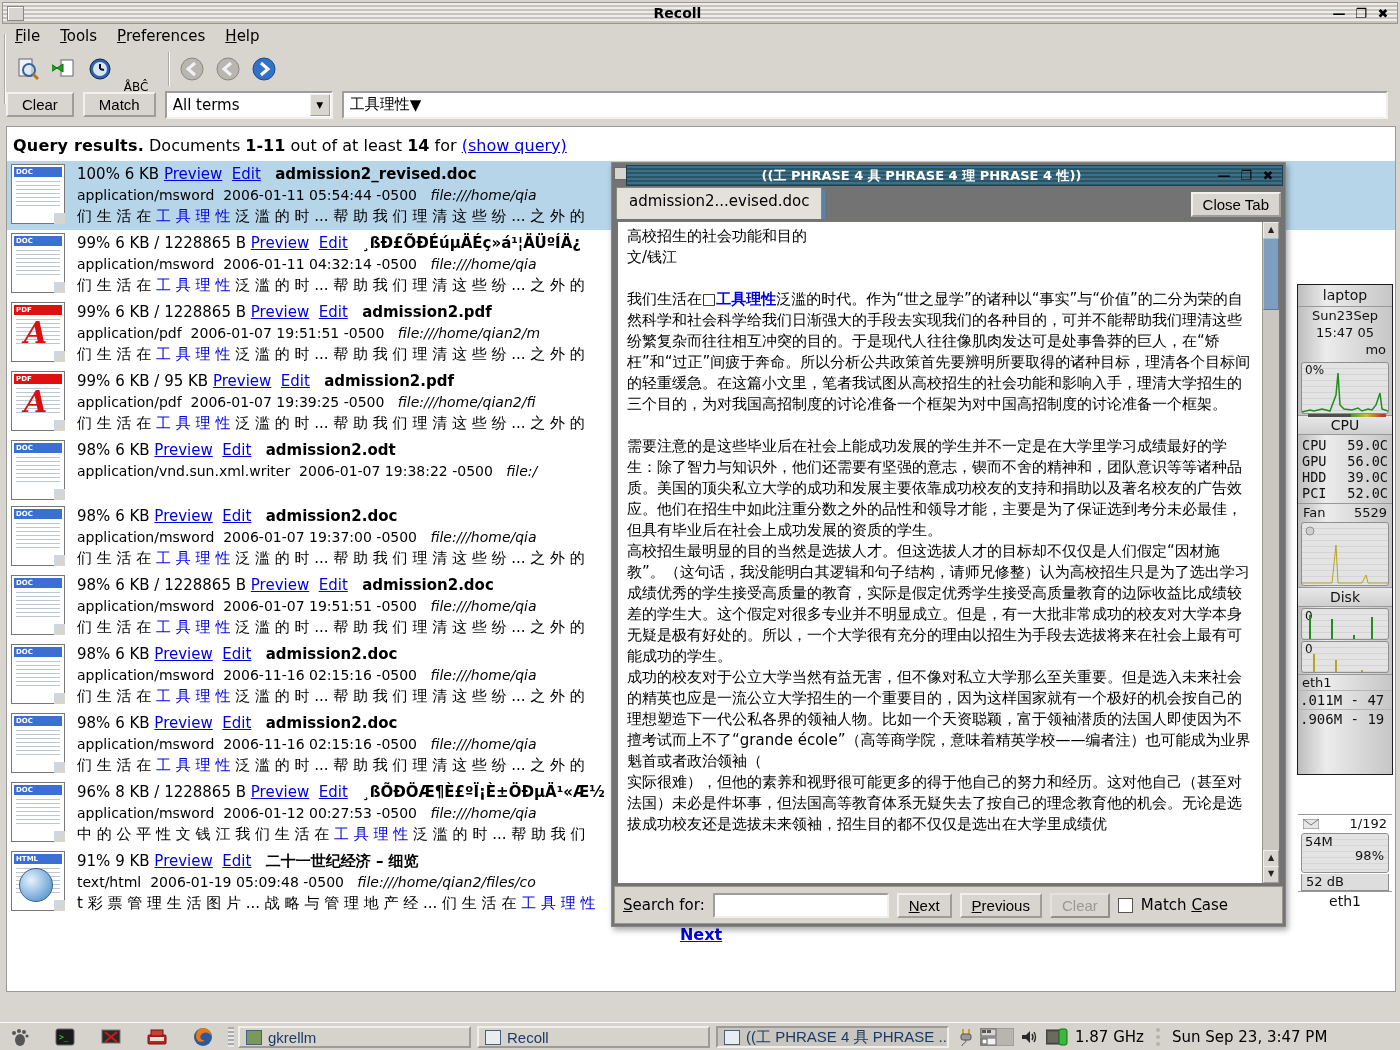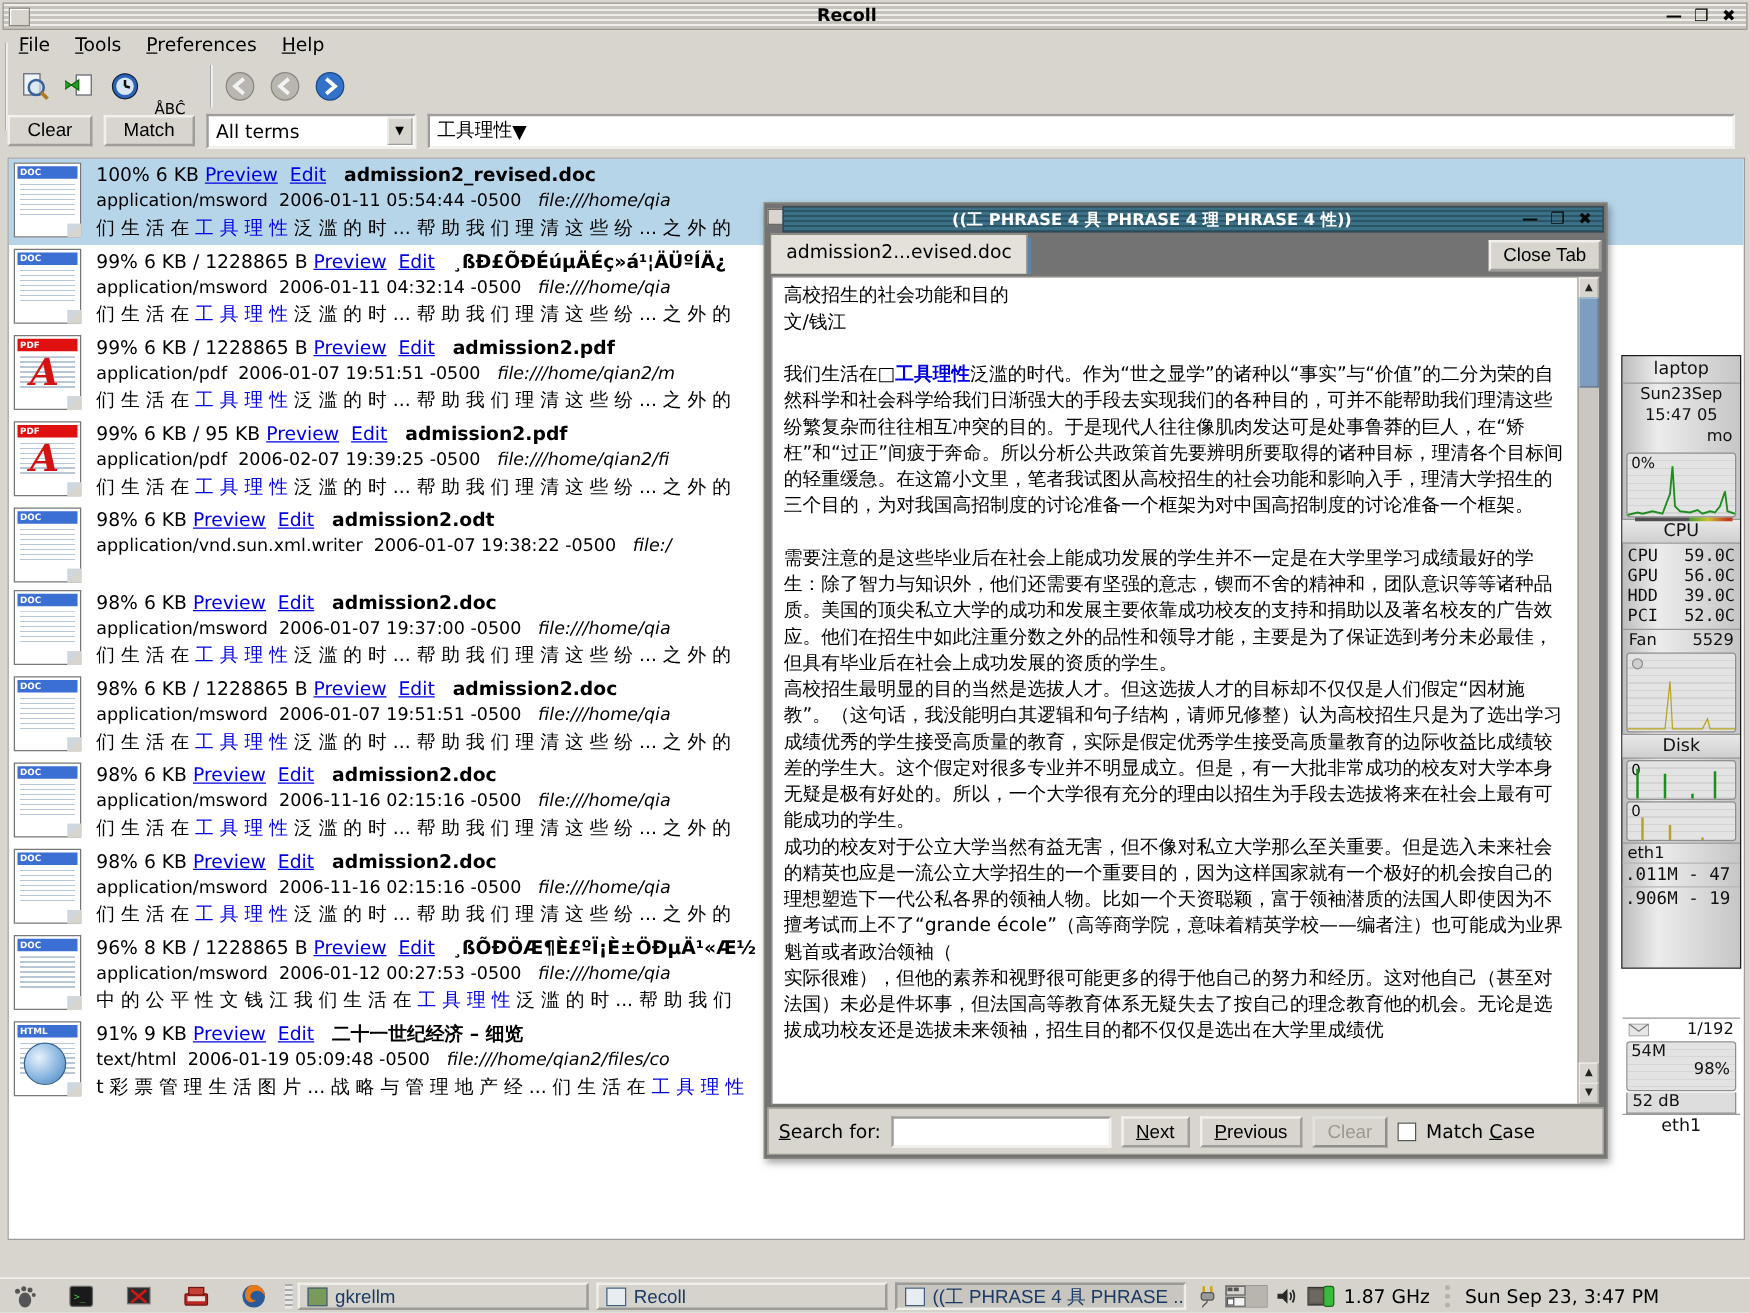--- a/index.html
+++ b/index.html
@@ -204,20 +204,21 @@
     <span>All terms</span>
     <span class="arrowbox">▼</span>
   </div>
   <div class="qinput">
     <span>工具理性</span>
     <span class="arrowbox">▼</span>
   </div>
 </div>
 
 <div class="abs results-panel">
+  <div class="qheader"><span class="t">Query results.</span><span>   Documents </span><span class="b">1-11</span><span> out of at least </span><span class="b">14</span><span> for </span><span class="link">(show query)</span></div>
   <div>
       <div class="rrow selected">
     <span class="ficon icon-doc"><span class="band">DOC</span><span class="lines"></span><span class="glyph"></span><span class="fold"></span></span>
     <span class="rtext">
       <div class="rline1">
         <span>100%</span>
         <span>6 KB</span>
         <span class="link">Preview</span>&nbsp;
         <span class="link">Edit</span>&nbsp;&nbsp;
         <span class="title">admission2_revised.doc</span>
@@ -281,21 +282,21 @@
     <span class="rtext">
       <div class="rline1">
         <span>99%</span>
         <span>6 KB / 95 KB</span>
         <span class="link">Preview</span>&nbsp;
         <span class="link">Edit</span>&nbsp;&nbsp;
         <span class="title">admission2.pdf</span>
       </div>
       <div class="rline2">
         <span>application/pdf</span>&nbsp;
-        <span>2006-02-07 19:39:25 -0500</span>&nbsp;&nbsp;
+        <span>2006-01-07 19:39:25 -0500</span>&nbsp;&nbsp;
         <span class="url">file:///home/qian2/fi</span>
       </div>
       <div class="rline3"><span>们 生 活 在 </span><span class="hl">工 具 理 性</span><span> 泛 滥 的 时 ... 帮 助 我 们 理 清 这 些 纷 ... 之 外 的</span></div>
     </span>
   </div>
       <div class="rrow">
     <span class="ficon icon-doc"><span class="band">DOC</span><span class="lines"></span><span class="glyph"></span><span class="fold"></span></span>
     <span class="rtext">
       <div class="rline1">
         <span>98%</span>

